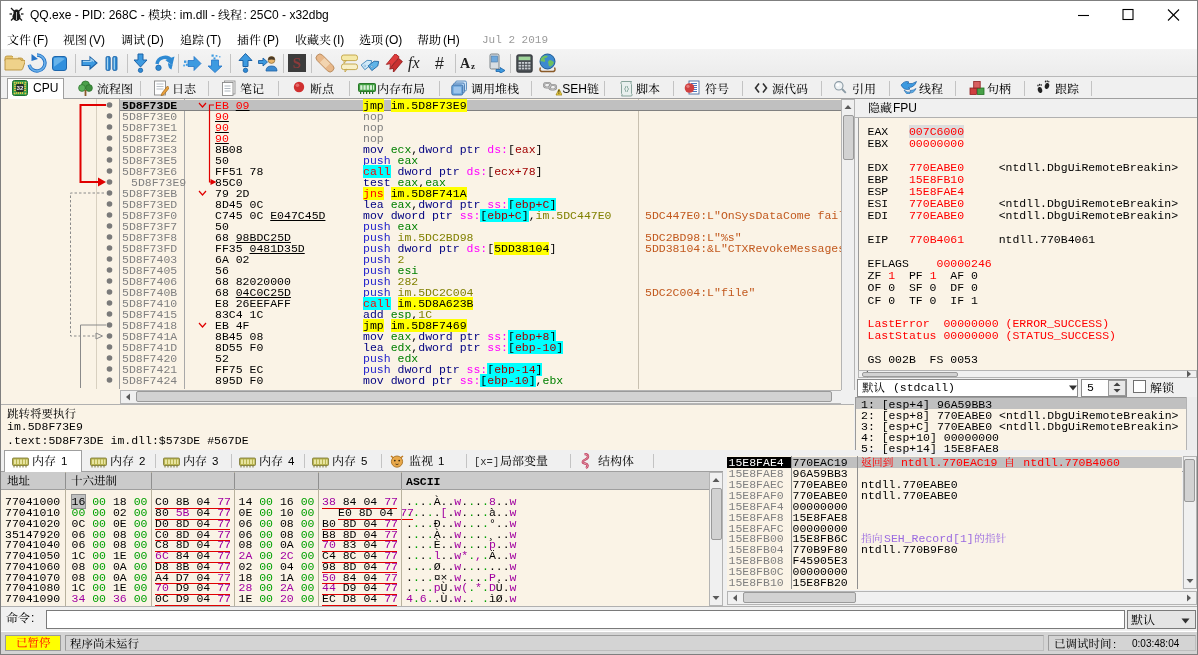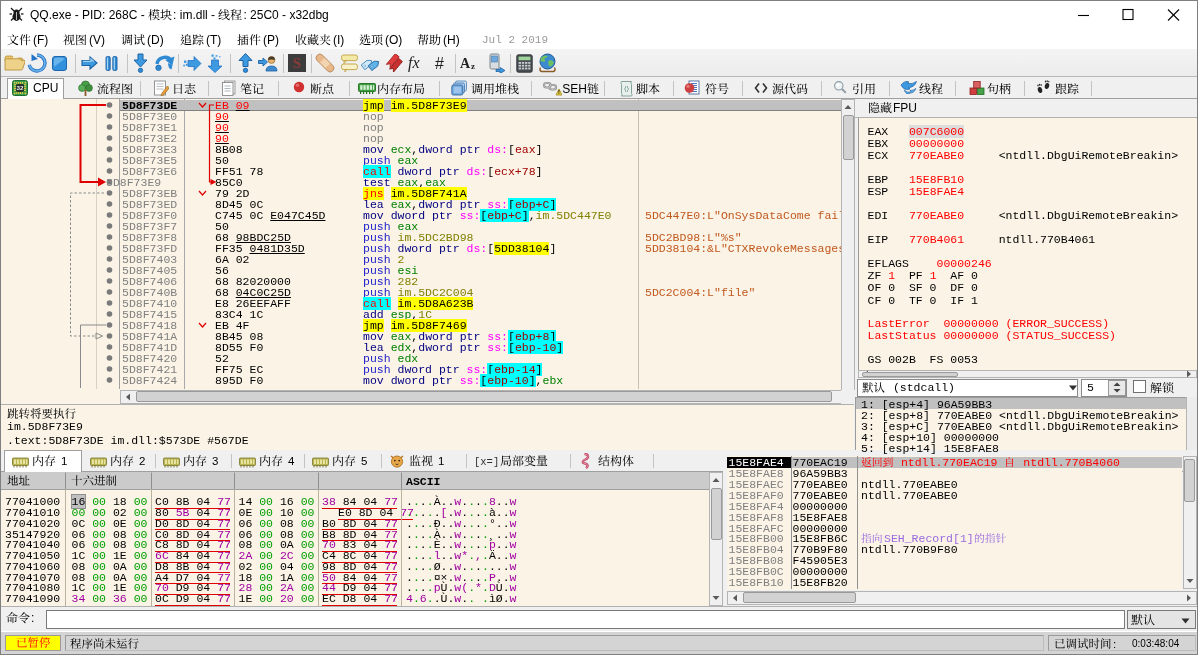--- a/index.html
+++ b/index.html
@@ -741,21 +741,21 @@
 <div class="mono a" style="left:363px;top:132.5px"><span class="gy">nop</span></div>
 <div class="mono a" style="left:122px;top:143.5px"><span style="color:#808080">5D8F73E3</span></div>
 <div class="mono a" style="left:215px;top:143.5px">8B08</div>
 <div class="mono a" style="left:363px;top:143.5px"><span class="nv">mov</span> <span class="grn">ecx</span>,<span class="nv">dword ptr </span><span class="mg">ds:</span>[<span class="mr">eax</span>]</div>
 <div class="mono a" style="left:122px;top:154.5px"><span style="color:#808080">5D8F73E5</span></div>
 <div class="mono a" style="left:215px;top:154.5px">50</div>
 <div class="mono a" style="left:363px;top:154.5px"><span class="bl">push</span> <span class="grn">eax</span></div>
 <div class="mono a" style="left:122px;top:165.5px"><span style="color:#808080">5D8F73E6</span></div>
 <div class="mono a" style="left:215px;top:165.5px">FF51 78</div>
 <div class="mono a" style="left:363px;top:165.5px"><span class="call">call</span> <span class="nv">dword ptr </span><span class="mg">ds:</span>[<span class="mr">ecx+78</span>]</div>
-<div class="mono a" style="left:106px;top:176.5px"><span style="color:#808080">5D8F73E9</span></div>
+<div class="mono a" style="left:131px;top:176.5px"><span style="color:#808080">5D8F73E9</span></div>
 <div class="mono a" style="left:215px;top:176.5px">85C0</div>
 <div class="mono a" style="left:363px;top:176.5px"><span class="nv">test</span> <span class="grn">eax</span>,<span class="grn">eax</span></div>
 <div class="mono a" style="left:122px;top:187.5px"><span style="color:#808080">5D8F73EB</span></div>
 <div class="mono a" style="left:215px;top:187.5px">79 2D</div>
 <div class="mono a" style="left:363px;top:187.5px"><span class="jcc">jns</span> <span class="hl">im.5D8F741A</span></div>
 <div class="mono a" style="left:122px;top:198.5px"><span style="color:#808080">5D8F73ED</span></div>
 <div class="mono a" style="left:215px;top:198.5px">8D45 0C</div>
 <div class="mono a" style="left:363px;top:198.5px"><span class="nv">lea</span> <span class="grn">eax</span>,<span class="nv">dword ptr </span><span class="mg">ss:</span><span class="cy">[<span class="mr">ebp+C</span>]</span></div>
 <div class="mono a" style="left:122px;top:209.5px"><span style="color:#808080">5D8F73F0</span></div>
 <div class="mono a" style="left:215px;top:209.5px">C745 0C <span class="ulk">E047C45D</span></div>
@@ -848,23 +848,24 @@
         <use href="#z9690" x="0"></use>
         <use href="#z85CF" x="1000"></use>
       </g>
     </svg>
     <span style="font-size:12px;font-family:'Liberation Sans'">FPU</span>
   </div>
 <div class="a" style="left:858px;top:118px;width:339px;height:252px;background:#faf3e6;border-left:1px solid #9a9a9a"></div>
 <div class="a" style="left:858px;top:118px;width:338px;height:252px;overflow:hidden">
 <div class="mono a" style="left:9.5px;top:7.8px"><span class="k">EAX   </span><span style="background:#dcdcdc"><span class="red">007C6000</span></span></div>
 <div class="mono a" style="left:9.5px;top:19.9px"><span class="k">EBX   </span><span class="red">00000000</span></div>
-<div class="mono a" style="left:9.5px;top:32.1px"><span class="k">ECX   </span><span class="red">770EABE0</span><span class="k">     &lt;ntdll.DbgUiRemoteBreakin&gt;</span></div>
+<div class="mono a" style="left:9.5px;top:44.2px"><span class="k">EDX   </span><span class="red">770EABE0</span><span class="k">     &lt;ntdll.DbgUiRemoteBreakin&gt;</span></div>
 <div class="mono a" style="left:9.5px;top:56.3px"><span class="k">EBP   </span><span class="red">15E8FB10</span></div>
 <div class="mono a" style="left:9.5px;top:68.0px"><span class="k">ESP   </span><span class="red">15E8FAE4</span></div>
+<div class="mono a" style="left:9.5px;top:80.1px"><span class="k">ESI   </span><span class="red">770EABE0</span><span class="k">     &lt;ntdll.DbgUiRemoteBreakin&gt;</span></div>
 <div class="mono a" style="left:9.5px;top:92.2px"><span class="k">EDI   </span><span class="red">770EABE0</span><span class="k">     &lt;ntdll.DbgUiRemoteBreakin&gt;</span></div>
 <div class="mono a" style="left:9.5px;top:115.9px"><span class="k">EIP   </span><span class="red">770B4061</span><span class="k">     ntdll.770B4061</span></div>
 <div class="mono a" style="left:9.5px;top:139.7px"><span class="k">EFLAGS    </span><span class="red">00000246</span></div>
 <div class="mono a" style="left:9.5px;top:152.3px"><span class="k">ZF </span><span class="red">1</span><span class="k">  PF </span><span class="red">1</span><span class="k">  AF 0</span></div>
 <div class="mono a" style="left:9.5px;top:164.4px"><span class="k">OF 0  SF 0  DF 0</span></div>
 <div class="mono a" style="left:9.5px;top:176.5px"><span class="k">CF 0  TF 0  IF 1</span></div>
 <div class="mono a" style="left:9.5px;top:199.8px"><span class="red">LastError  00000000 (ERROR_SUCCESS)</span></div>
 <div class="mono a" style="left:9.5px;top:211.9px"><span class="red">LastStatus 00000000 (STATUS_SUCCESS)</span></div>
 <div class="mono a" style="left:9.5px;top:235.6px"><span class="k">GS 002B  FS 0053</span></div>
 </div>

